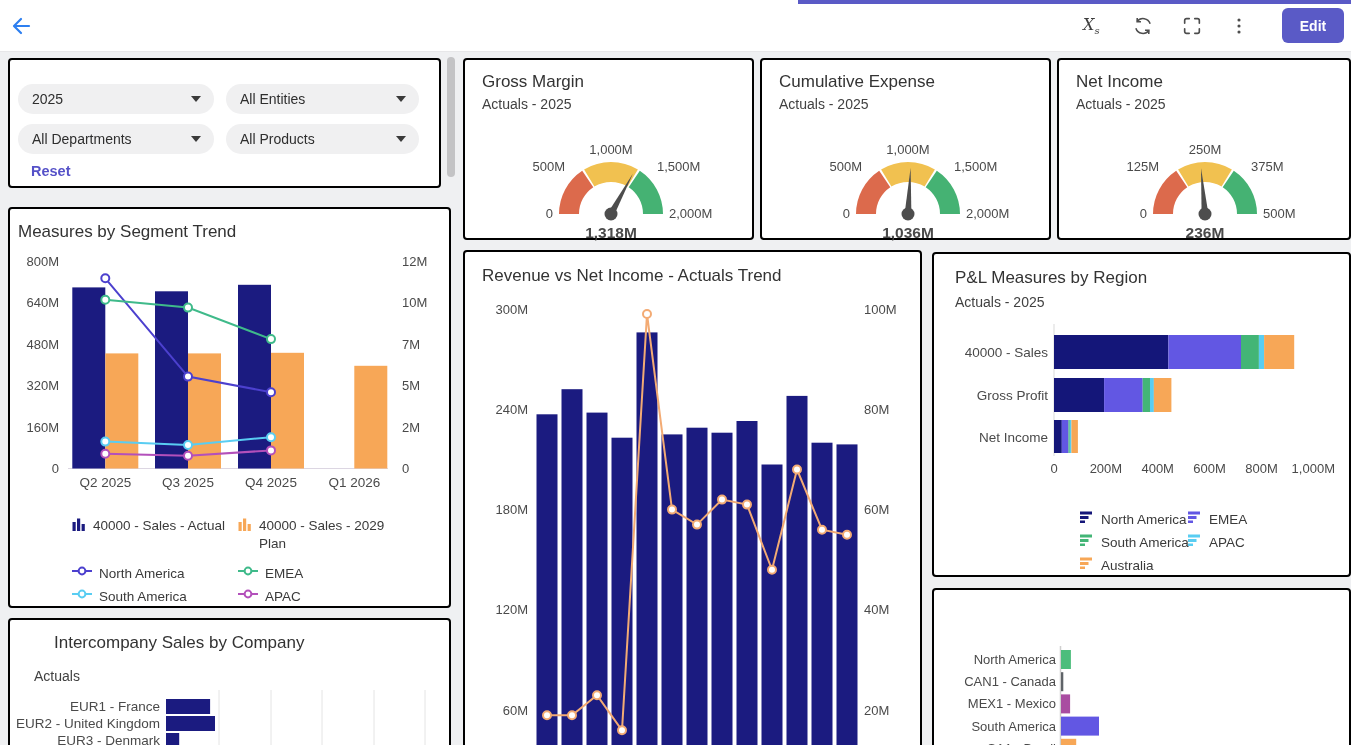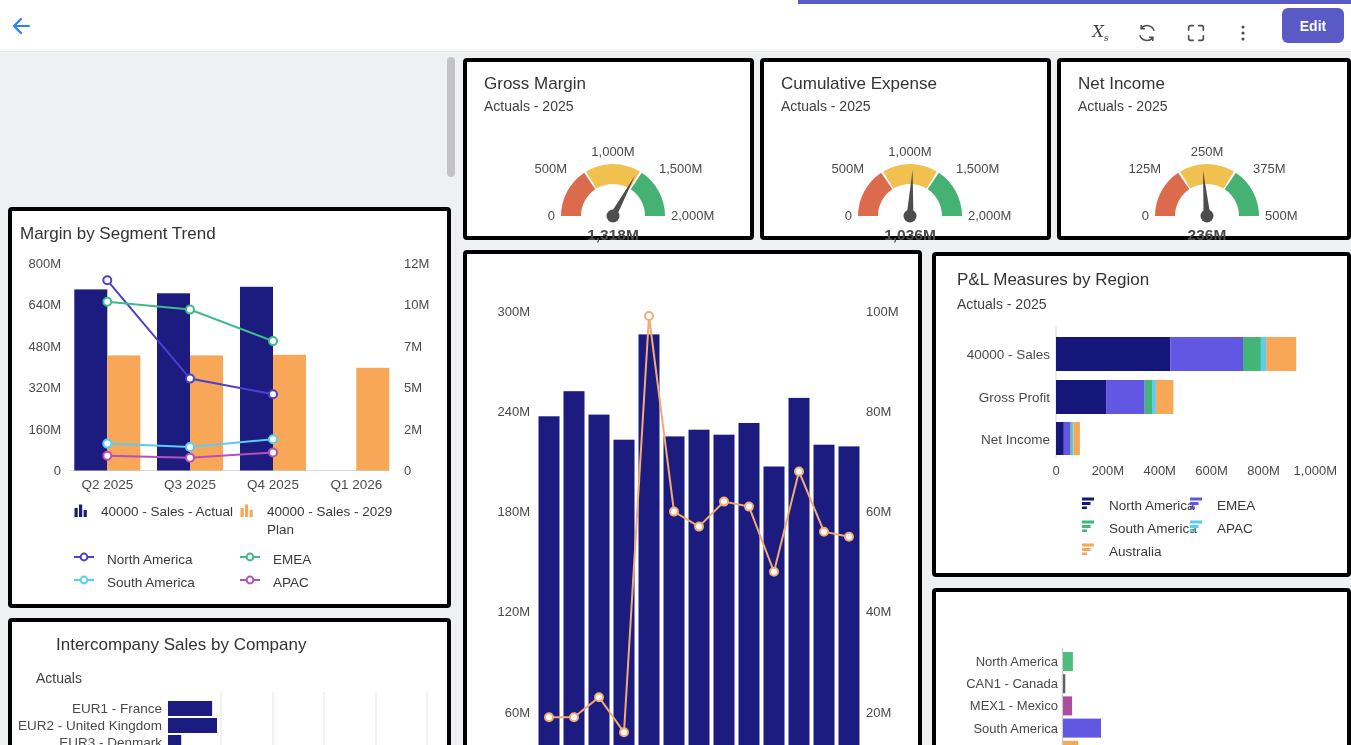--- a/index.html
+++ b/index.html
@@ -5,45 +5,45 @@
   * { margin:0; padding:0; box-sizing:border-box; }
   body { font-family:"Liberation Sans", sans-serif; background:#e9eaec; }
   #app { position:relative; width:1351px; height:745px; overflow:hidden; background:#eff0f2; }
 
   
   .topbar { position:absolute; left:0; top:0; width:1351px; height:52px; background:#fff;
             border-bottom:1px solid #e7e7e9; z-index:5; }
   .top-strip { position:absolute; left:798px; top:0; width:553px; height:4px; background:#5a5ac6; z-index:6; }
   .back-btn { position:absolute; left:8px; top:14px; width:28px; height:24px; cursor:pointer; }
   .page-title { position:absolute; left:56px; top:16px; font-size:17px; font-weight:bold; color:#1b2447; }
-  .tool-icon { position:absolute; top:20px; width:26px; height:26px; display:flex; align-items:center; justify-content:flex-end; cursor:pointer; }
+  .tool-icon { position:absolute; top:13px; width:26px; height:26px; display:flex; align-items:center; justify-content:flex-start; cursor:pointer; }
   .xs-glyph { font-family:"DejaVu Serif", serif; font-style:italic; font-size:16px; color:#3d3d3d; }
   .xs-glyph sub { font-size:10px; }
   .edit-btn { position:absolute; left:1282px; top:8px; width:62px; height:35px; background:#5a5ac6; color:#fff;
               font-size:14px; font-weight:bold; border:none; border-radius:6px; display:flex; align-items:center; justify-content:center; cursor:pointer; }
 
-  .card { position:absolute; background:#fff; border:4px solid #000000; border-radius:4px; }
+  .card { position:absolute; background:#fff; border:2px solid #000000; border-radius:4px; }
   .card-title { position:absolute; font-size:17px; color:#333; }
   .card-sub { position:absolute; font-size:14px; color:#414141; }
 
   
   .pill { position:absolute; height:30px; background:#f0f0f1; border-radius:15px; display:flex; align-items:center;
           padding:0 14px; font-size:14px; color:#2e2e2e; cursor:pointer; }
   .pill .caret { position:absolute; right:13px; top:12px; width:0; height:0;
                  border-left:5px solid transparent; border-right:5px solid transparent; border-top:6px solid #3a3a3a; }
   .reset-link { position:absolute; left:29px; top:161px; font-size:14.5px; font-weight:bold; color:#5551c8; cursor:pointer; }
 
   .scroll-thumb { position:absolute; left:447px; top:57px; width:8px; height:120px; background:#c3c3c5; border-radius:4px; }
 
   svg { font-family:"Liberation Sans", sans-serif; }
   svg text { fill:#4a4a4a; }
   .canvas { position:absolute; }
 
   
-  .legend-item { position:absolute; display:flex; align-items:flex-start; gap:13px; cursor:pointer; }
+  .legend-item { position:absolute; display:flex; align-items:flex-start; gap:7px; cursor:pointer;margin-top:16px; }
   .legend-item .lbl { font-size:13.5px; color:#3a3a3a; line-height:1.3; max-width:138px; }
 </style>
 </head>
 <body>
 
 <div id="app">
 
   <div class="topbar">
     <div class="back-btn">
       <svg width="26" height="24" viewBox="0 0 26 24">
@@ -76,20 +76,39 @@
       <svg width="22" height="22" viewBox="0 0 24 24">
         <circle cx="12" cy="5.5" r="1.7" fill="#4d4d4d"></circle>
           <circle cx="12" cy="12" r="1.7" fill="#4d4d4d"></circle>
           <circle cx="12" cy="18.5" r="1.7" fill="#4d4d4d"></circle>
       </svg>
     </div>
     <button class="edit-btn">Edit</button>
   </div>
   <div class="top-strip"></div>
 
+  <div class="card" style="left:8px; top:58px; width:433px; height:130px;">
+    <div class="pill" style="left:8px; top:24px; width:196px;">
+      <span>2025</span>
+      <span class="caret"></span>
+    </div>
+    <div class="pill" style="left:216px; top:24px; width:193px;">
+      <span>All Entities</span>
+      <span class="caret"></span>
+    </div>
+    <div class="pill" style="left:8px; top:64px; width:196px;">
+      <span>All Departments</span>
+      <span class="caret"></span>
+    </div>
+    <div class="pill" style="left:216px; top:64px; width:193px;">
+      <span>All Products</span>
+      <span class="caret"></span>
+    </div>
+    <div class="reset-link" style="left:21px; top:103px;">Reset</div>
+  </div>
 
   <div class="scroll-thumb"></div>
 
   <div class="card" style="left:463px; top:58px; width:291px; height:182px;">
     <div class="card-title" style="left:17px; top:12px;">Gross Margin</div>
     <div class="card-sub" style="left:17px; top:36px;">Actuals - 2025</div>
     <div class="canvas gauge-canvas" style="left:0; top:54px;"><svg width="291" height="130" viewBox="0 0 291 130">
           <path d="M94.0 100.0 A52 52 0 0 1 117.2 56.7 L128.3 73.3 A32 32 0 0 0 114.0 100.0 Z" fill="#dc6a4c"></path>
           <path d="M119.1 55.5 A52 52 0 0 1 172.9 55.5 L162.6 72.6 A32 32 0 0 0 129.4 72.6 Z" fill="#f1c150"></path>
           <path d="M174.8 56.7 A52 52 0 0 1 198.0 100.0 L178.0 100.0 A32 32 0 0 0 163.7 73.3 Z" fill="#45b273"></path>
@@ -132,21 +151,21 @@
           <text x="88" y="104" font-size="13" text-anchor="end">0</text>
           <text x="100" y="57" font-size="13" text-anchor="end">125M</text>
           <text x="146" y="40" font-size="13" text-anchor="middle">250M</text>
           <text x="192" y="57" font-size="13" text-anchor="start">375M</text>
           <text x="204" y="104" font-size="13" text-anchor="start">500M</text>
           <text x="146" y="124" font-size="15.5" font-weight="bold" fill="#1c1c1c" text-anchor="middle">236M</text>
         </svg></div>
   </div>
 
   <div class="card" style="left:8px; top:207px; width:443px; height:401px;">
-    <div class="card-title" style="left:8px; top:13px;">Margin by Segment Trend</div>
+    <div class="card-title" style="left:8px; top:13px;">Measures by Segment Trend</div>
     <div class="canvas" id="segment-chart" style="left:0; top:38px;"><svg width="443" height="248" viewBox="0 0 443 248">
           <text x="49" y="19.0" font-size="13" text-anchor="end">800M</text>
           <text x="49" y="60.4" font-size="13" text-anchor="end">640M</text>
           <text x="49" y="101.8" font-size="13" text-anchor="end">480M</text>
           <text x="49" y="143.2" font-size="13" text-anchor="end">320M</text>
           <text x="49" y="184.6" font-size="13" text-anchor="end">160M</text>
           <text x="49" y="226.0" font-size="13" text-anchor="end">0</text>
           <text x="392" y="19.0" font-size="13" text-anchor="start">12M</text>
           <text x="392" y="60.4" font-size="13" text-anchor="start">10M</text>
           <text x="392" y="101.8" font-size="13" text-anchor="start">7M</text>
@@ -242,20 +261,21 @@
           <text x="150" y="25.0" font-size="13.5" fill="#3d3d3d" text-anchor="end">EUR1 - France</text>
           <rect x="156" y="13.0" width="44.1" height="15" fill="#1b1b80"></rect>
           <text x="150" y="42.0" font-size="13.5" fill="#3d3d3d" text-anchor="end">EUR2 - United Kingdom</text>
           <rect x="156" y="30.0" width="49.0" height="15" fill="#1b1b80"></rect>
           <text x="150" y="59.0" font-size="13.5" fill="#3d3d3d" text-anchor="end">EUR3 - Denmark</text>
           <rect x="156" y="47.0" width="13.2" height="15" fill="#1b1b80"></rect>
         </svg></div>
   </div>
 
   <div class="card" style="left:463px; top:250px; width:459px; height:540px;">
+    <div class="card-title" style="left:17px; top:14px;">Revenue vs Net Income - Actuals Trend</div>
     <div class="canvas" id="trend-chart" style="left:0; top:0;"><svg width="459" height="540" viewBox="0 0 459 540">
           <text x="63" y="61.5" font-size="13" text-anchor="end">300M</text>
           <text x="63" y="161.8" font-size="13" text-anchor="end">240M</text>
           <text x="63" y="262.1" font-size="13" text-anchor="end">180M</text>
           <text x="63" y="362.4" font-size="13" text-anchor="end">120M</text>
           <text x="63" y="462.7" font-size="13" text-anchor="end">60M</text>
           <text x="399" y="61.5" font-size="13" text-anchor="start">100M</text>
           <text x="399" y="161.8" font-size="13" text-anchor="start">80M</text>
           <text x="399" y="262.1" font-size="13" text-anchor="start">60M</text>
           <text x="399" y="362.4" font-size="13" text-anchor="start">40M</text>

